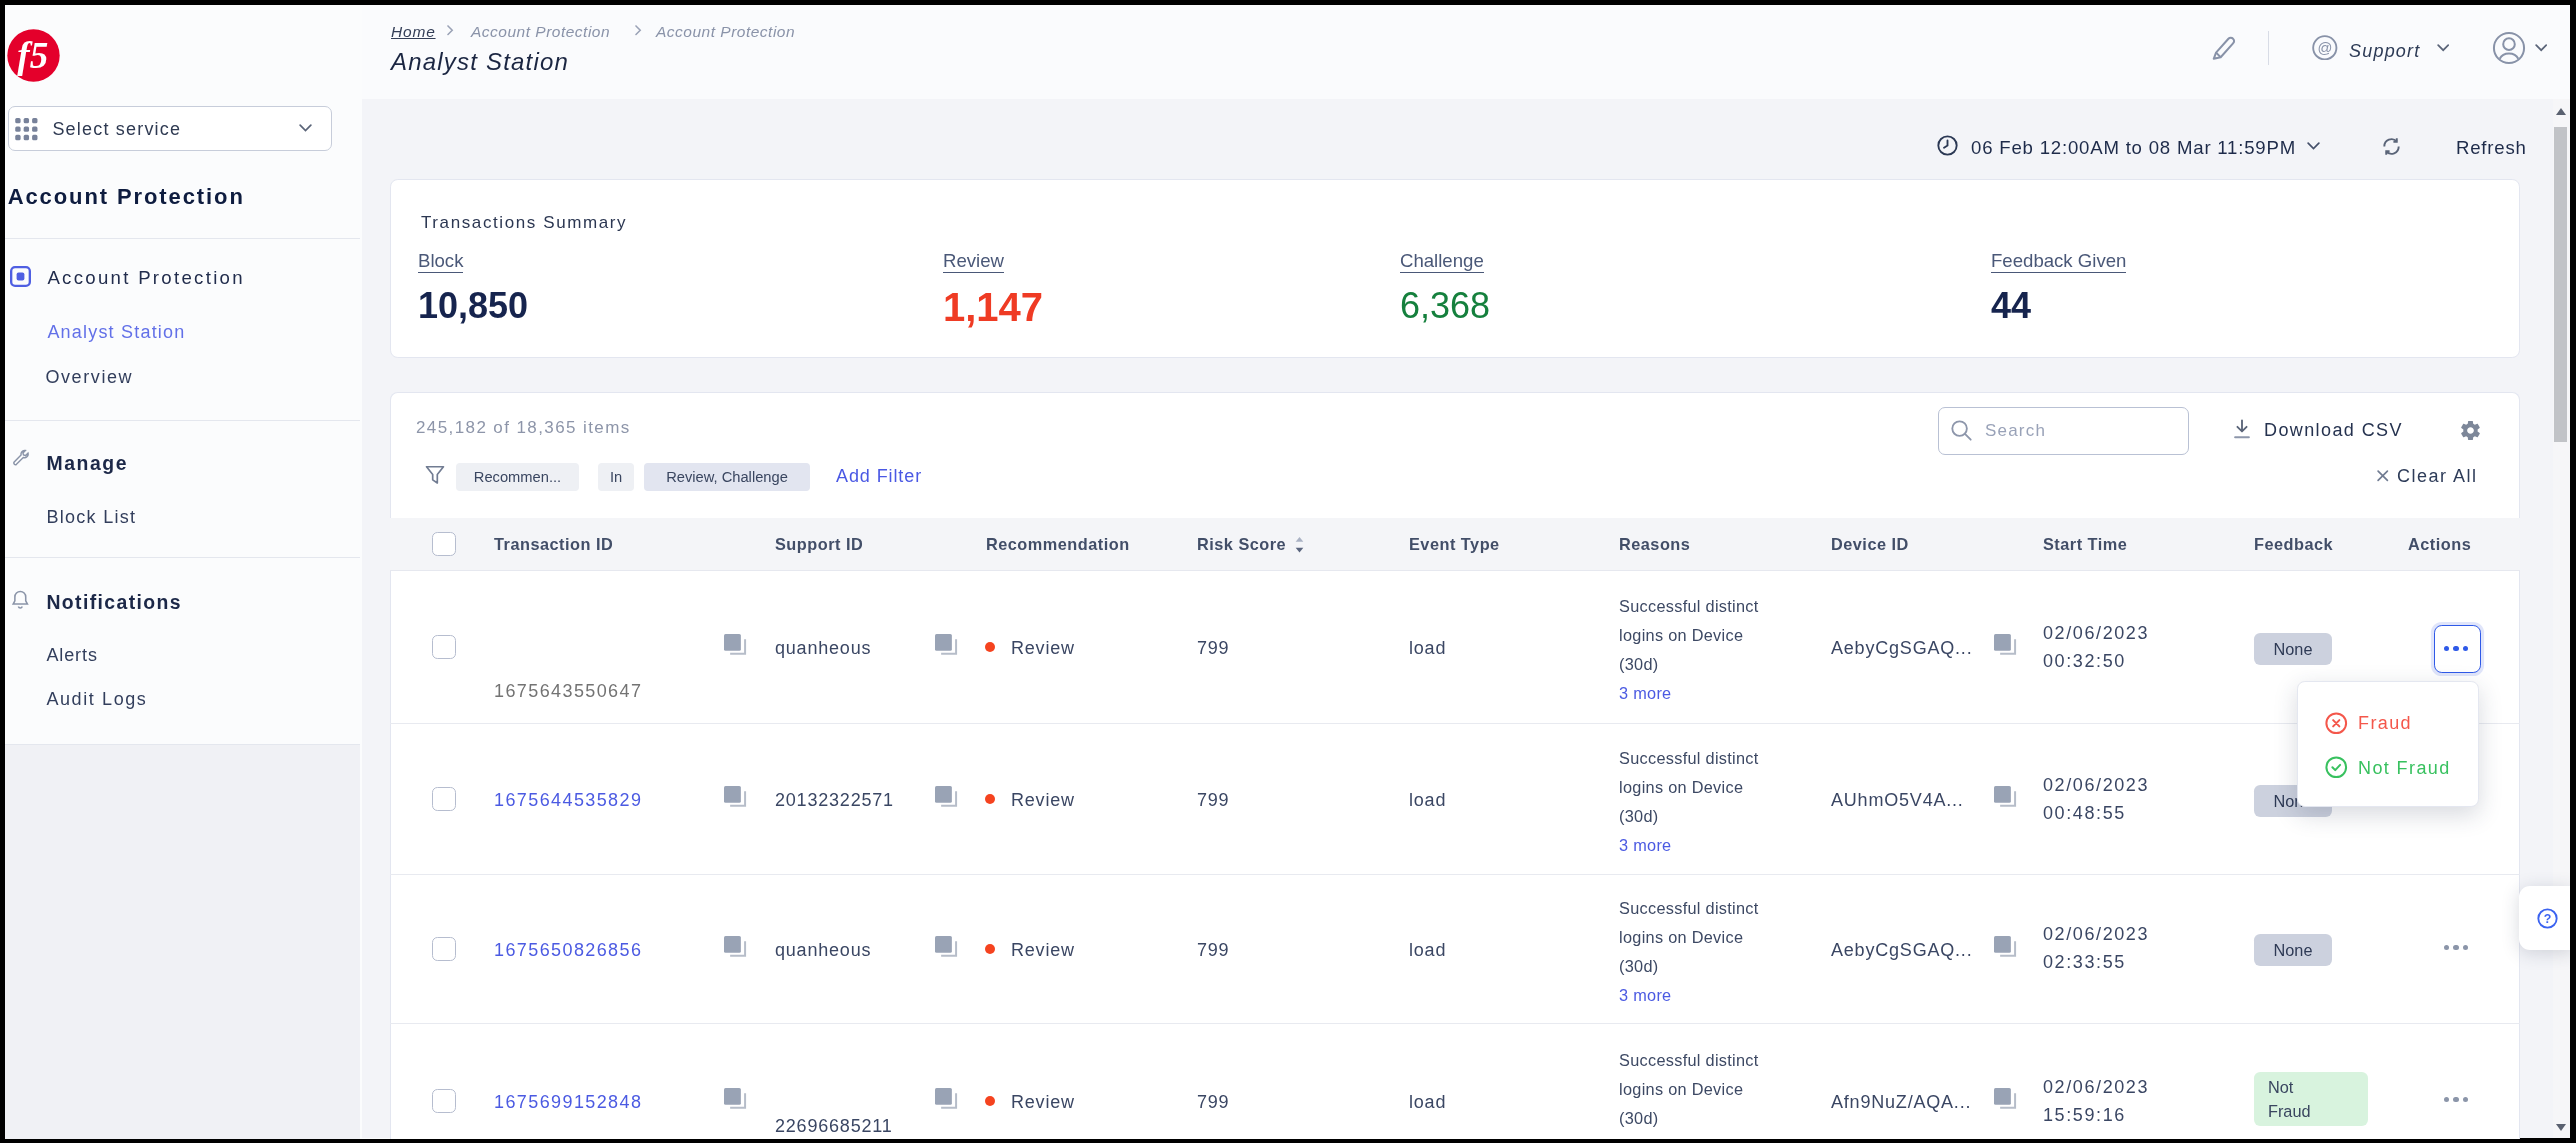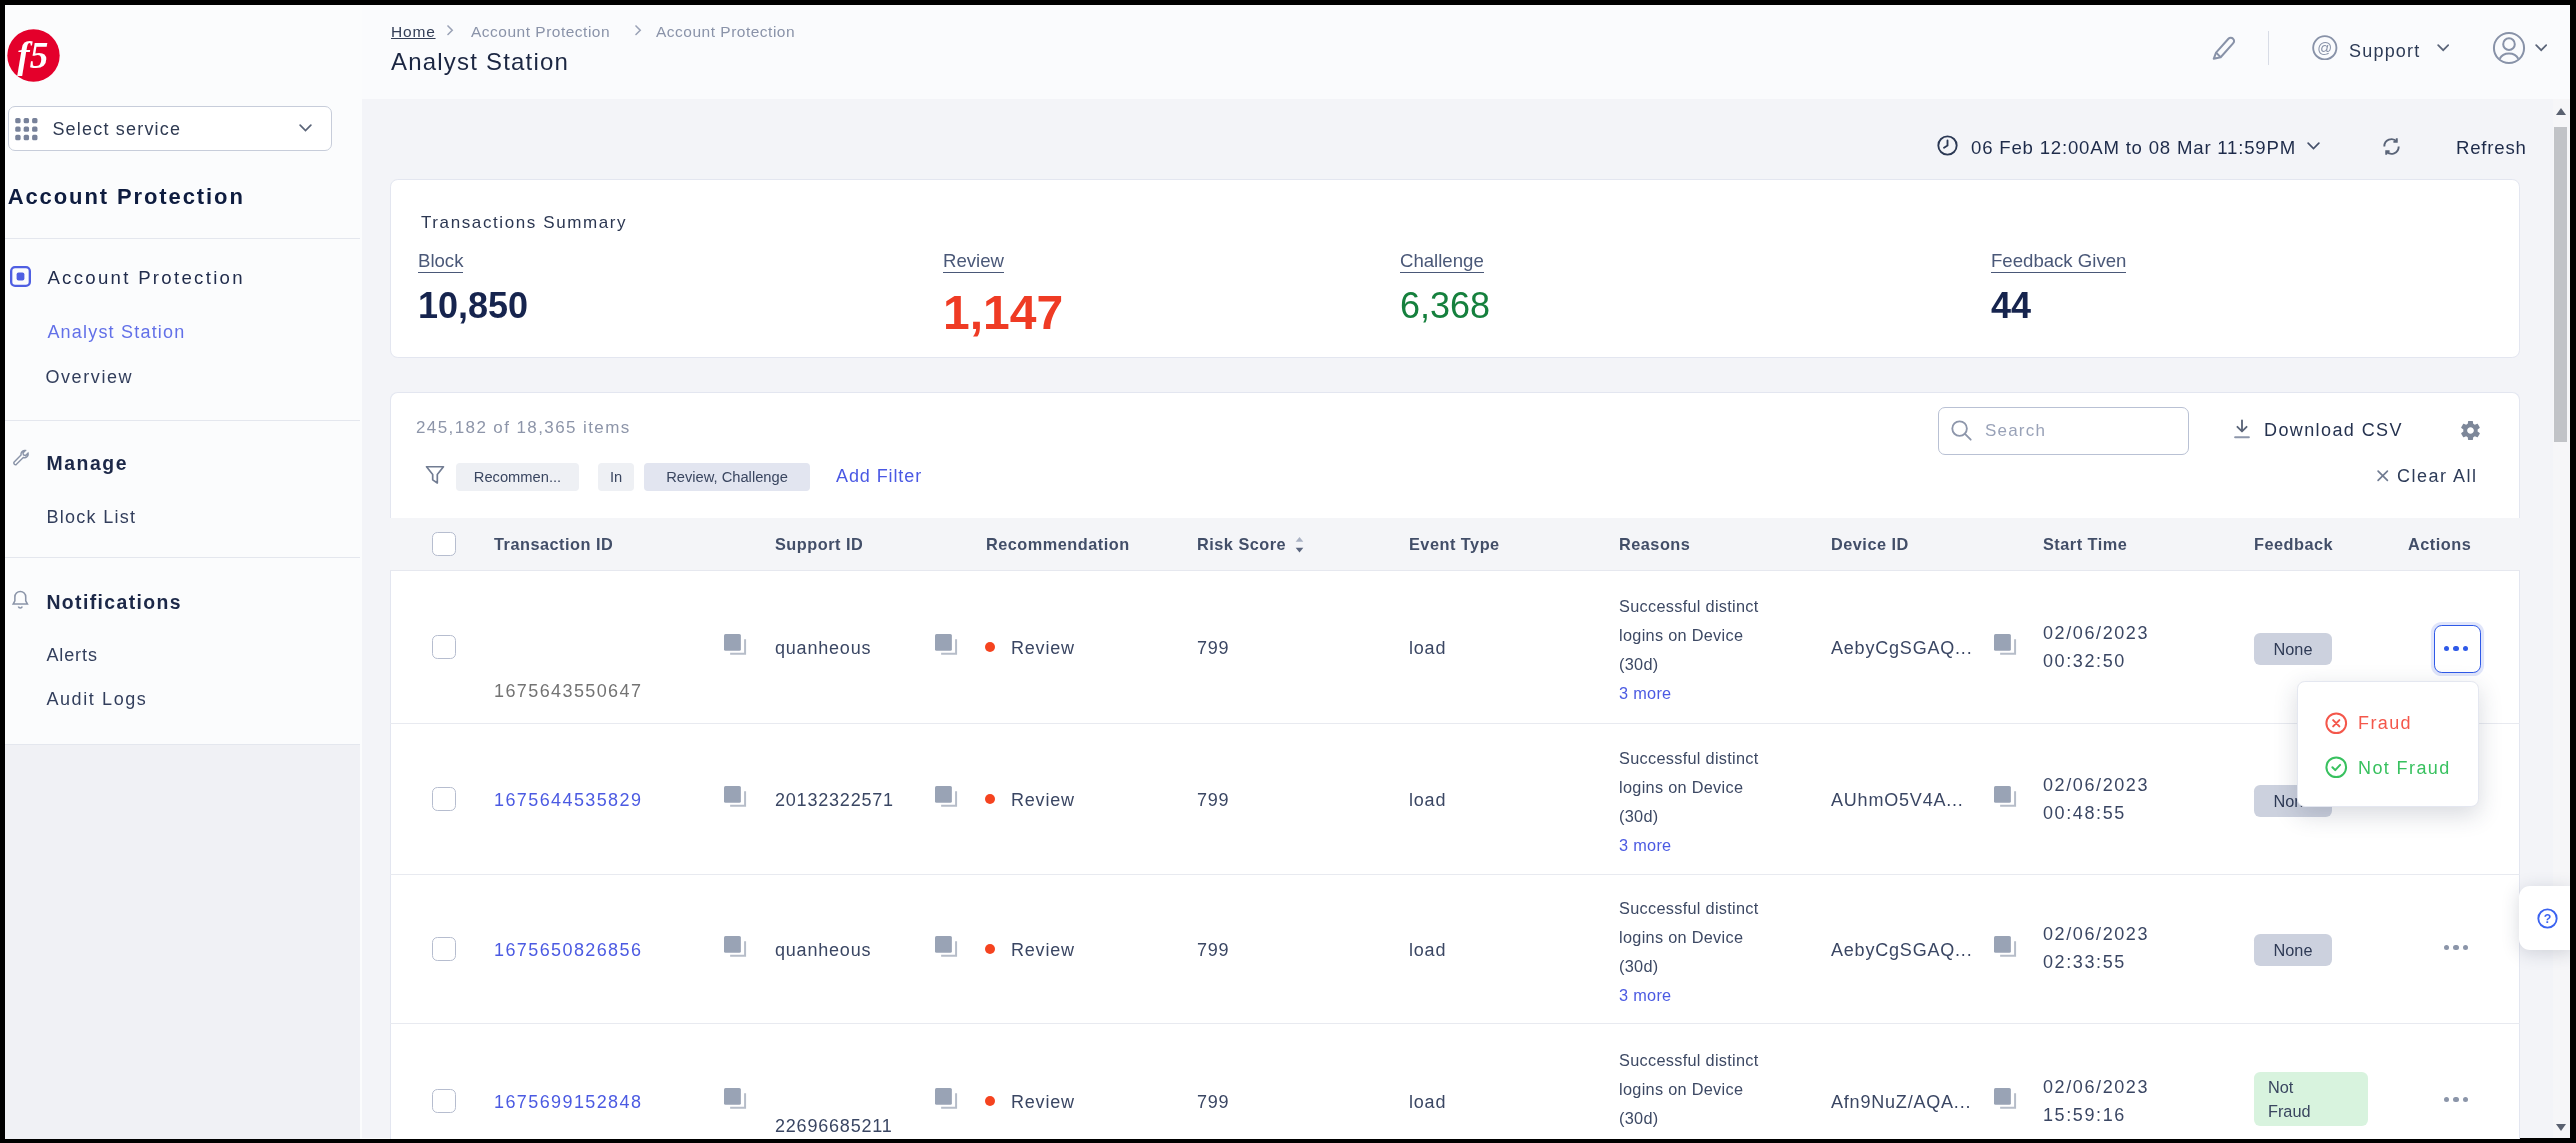--- a/index.html
+++ b/index.html
@@ -9,21 +9,21 @@
 #stage { position:absolute; left:0; top:0; width:2576px; height:1143px; }
 
 
 .frame { position:absolute; background:#000; z-index:90; }
 
 
 #sidebar { left:5.4px; top:4.7px; width:403px; height:1134px; background:#fbfcfd; border-right:0.8px solid #e2e5ec; }
 .sep { position:absolute; left:0; width:355px; height:0.8px; background:#e4e7ee; }
 
 
-#header { left:362px; top:4.7px; width:2208px; height:95px; background:#fafbfd; border-bottom:0.8px solid #e4e7ee; }
+#header { left:362px; top:4.7px; width:2208px; height:95px; background:#fafbfd; border-bottom:0.8px solid #e4e7ee;font-style:italic; }
 
 
 #content { left:362px; top:99px; width:2191px; height:1039px; background:#f3f4f8; }
 
 .card { position:absolute; background:#fff; border:0.8px solid #e3e6f0; border-radius:7.8px; }
 
 .chip { position:absolute; border-radius:3.9px; background:#eef0f4; color:#3a4660; font-size:14.7px; display:flex; align-items:center; justify-content:center; }
 .cb { position:absolute; width:24px; height:24px; border:1.6px solid #b6bdcf; border-radius:5.4px; background:#fff; }
 .rowsep { position:absolute; left:390px; width:2130px; height:0.8px; background:#e8eaf0; }
 .fbchip { position:absolute; background:#ccd1de; border-radius:6.2px; color:#2e3a55; font-size:16.3px; display:flex; align-items:center; justify-content:center; }
@@ -145,21 +145,21 @@
   </svg>
   <div class="txt" style="left:2416px;top:137px;font-size:18.6px;letter-spacing:0.8px;color:#1e2b4a;margin-left:40px;">Refresh</div>
 
   <div class="card" style="left:390px;top:179px;width:2130px;height:179px;"></div>
   <div class="txt" style="left:421px;top:213px;font-size:17px;letter-spacing:1.6px;color:#2c3752;">Transactions Summary</div>
 
   <div class="txt" style="left:418px;top:250px;font-size:18.6px;color:#4a5878;border-bottom:1.6px solid #4a5878;">Block</div>
   <div class="txt" style="left:418px;top:285px;font-size:36px;font-weight:bold;color:#16244e;">10,850</div>
 
   <div class="txt" style="left:943px;top:250px;font-size:18.6px;color:#4a5878;border-bottom:1.6px solid #4a5878;">Review</div>
-  <div class="txt" style="left:943px;top:285px;font-size:48px;font-weight:bold;color:#ef3b24;">1,147</div>
+  <div class="txt" style="left:943px;top:285px;font-size:40px;font-weight:bold;color:#ef3b24;">1,147</div>
 
   <div class="txt" style="left:1400px;top:250px;font-size:18.6px;color:#4a5878;border-bottom:1.6px solid #4a5878;">Challenge</div>
   <div class="txt" style="left:1400px;top:285px;font-size:36px;font-weight:normal;color:#15803d;">6,368</div>
 
   <div class="txt" style="left:1991px;top:250px;font-size:18.6px;color:#4a5878;border-bottom:1.6px solid #4a5878;">Feedback Given</div>
   <div class="txt" style="left:1991px;top:285px;font-size:36px;font-weight:bold;color:#16244e;">44</div>
 
   <div class="card" style="left:390px;top:392px;width:2130px;height:854px;border-bottom:none;"></div>
 
   <div class="txt" style="left:416px;top:418px;font-size:17px;letter-spacing:1.4px;color:#8d95a9;">245,182 of 18,365 items</div>

